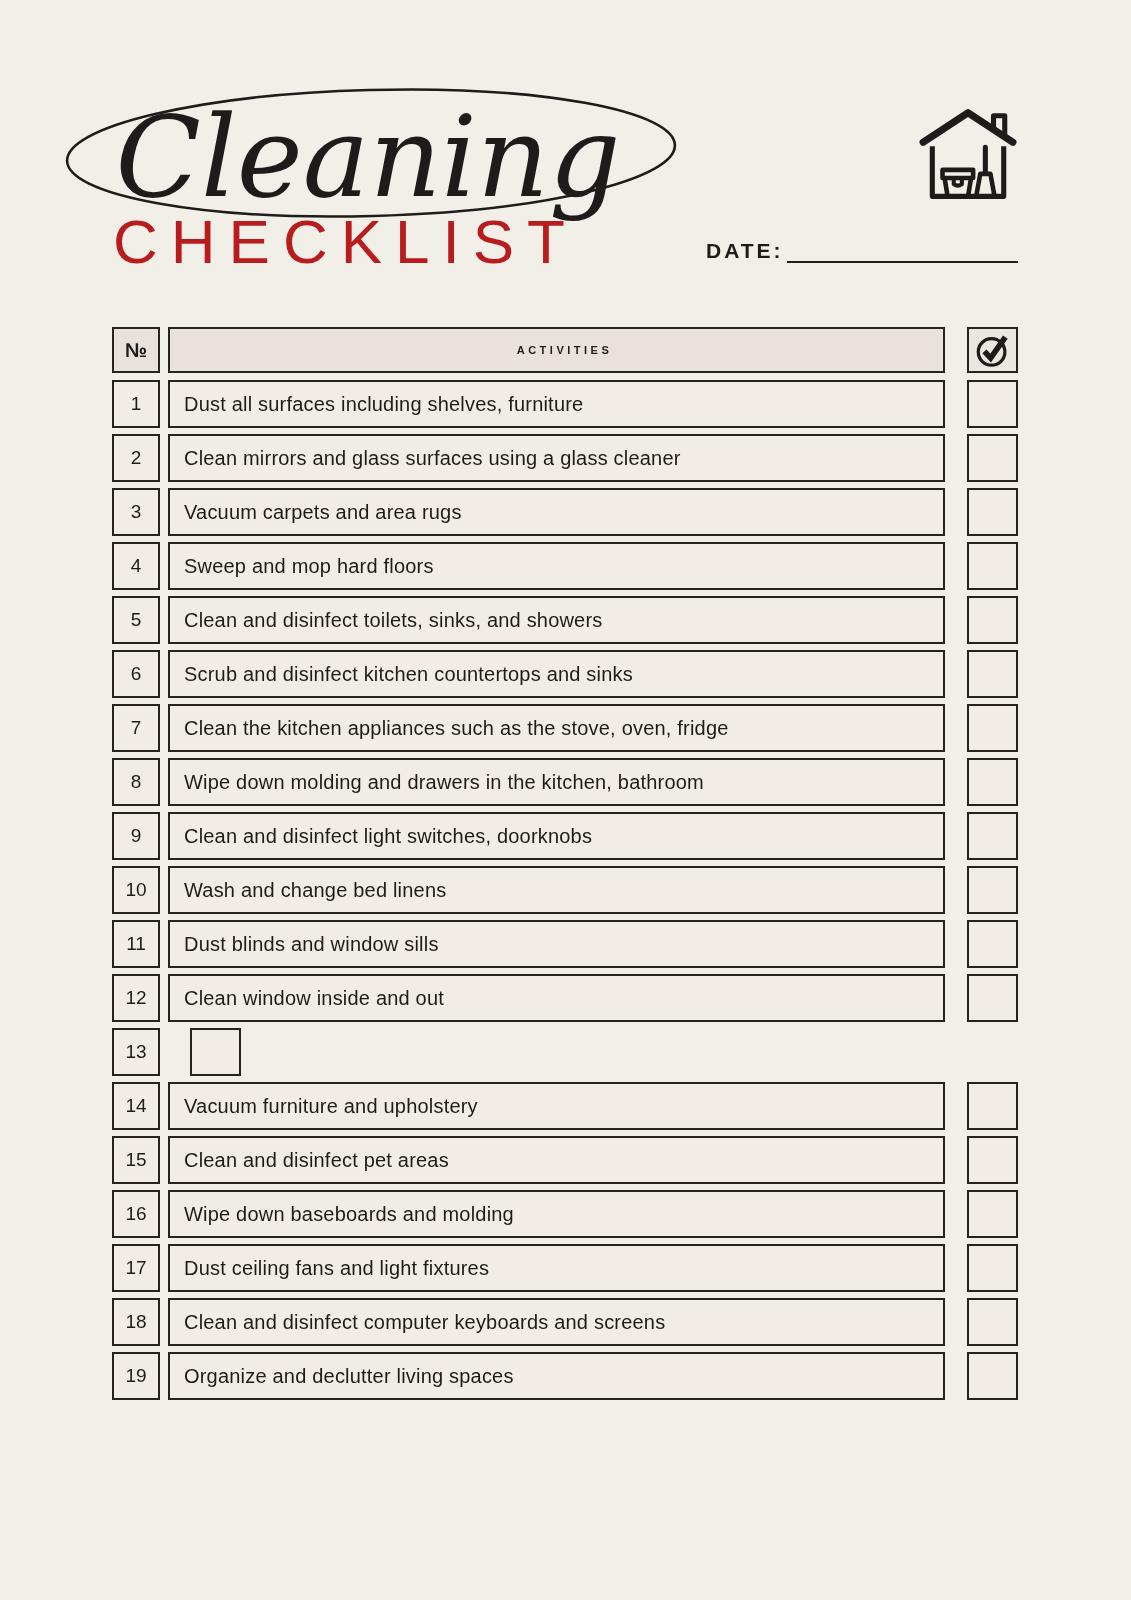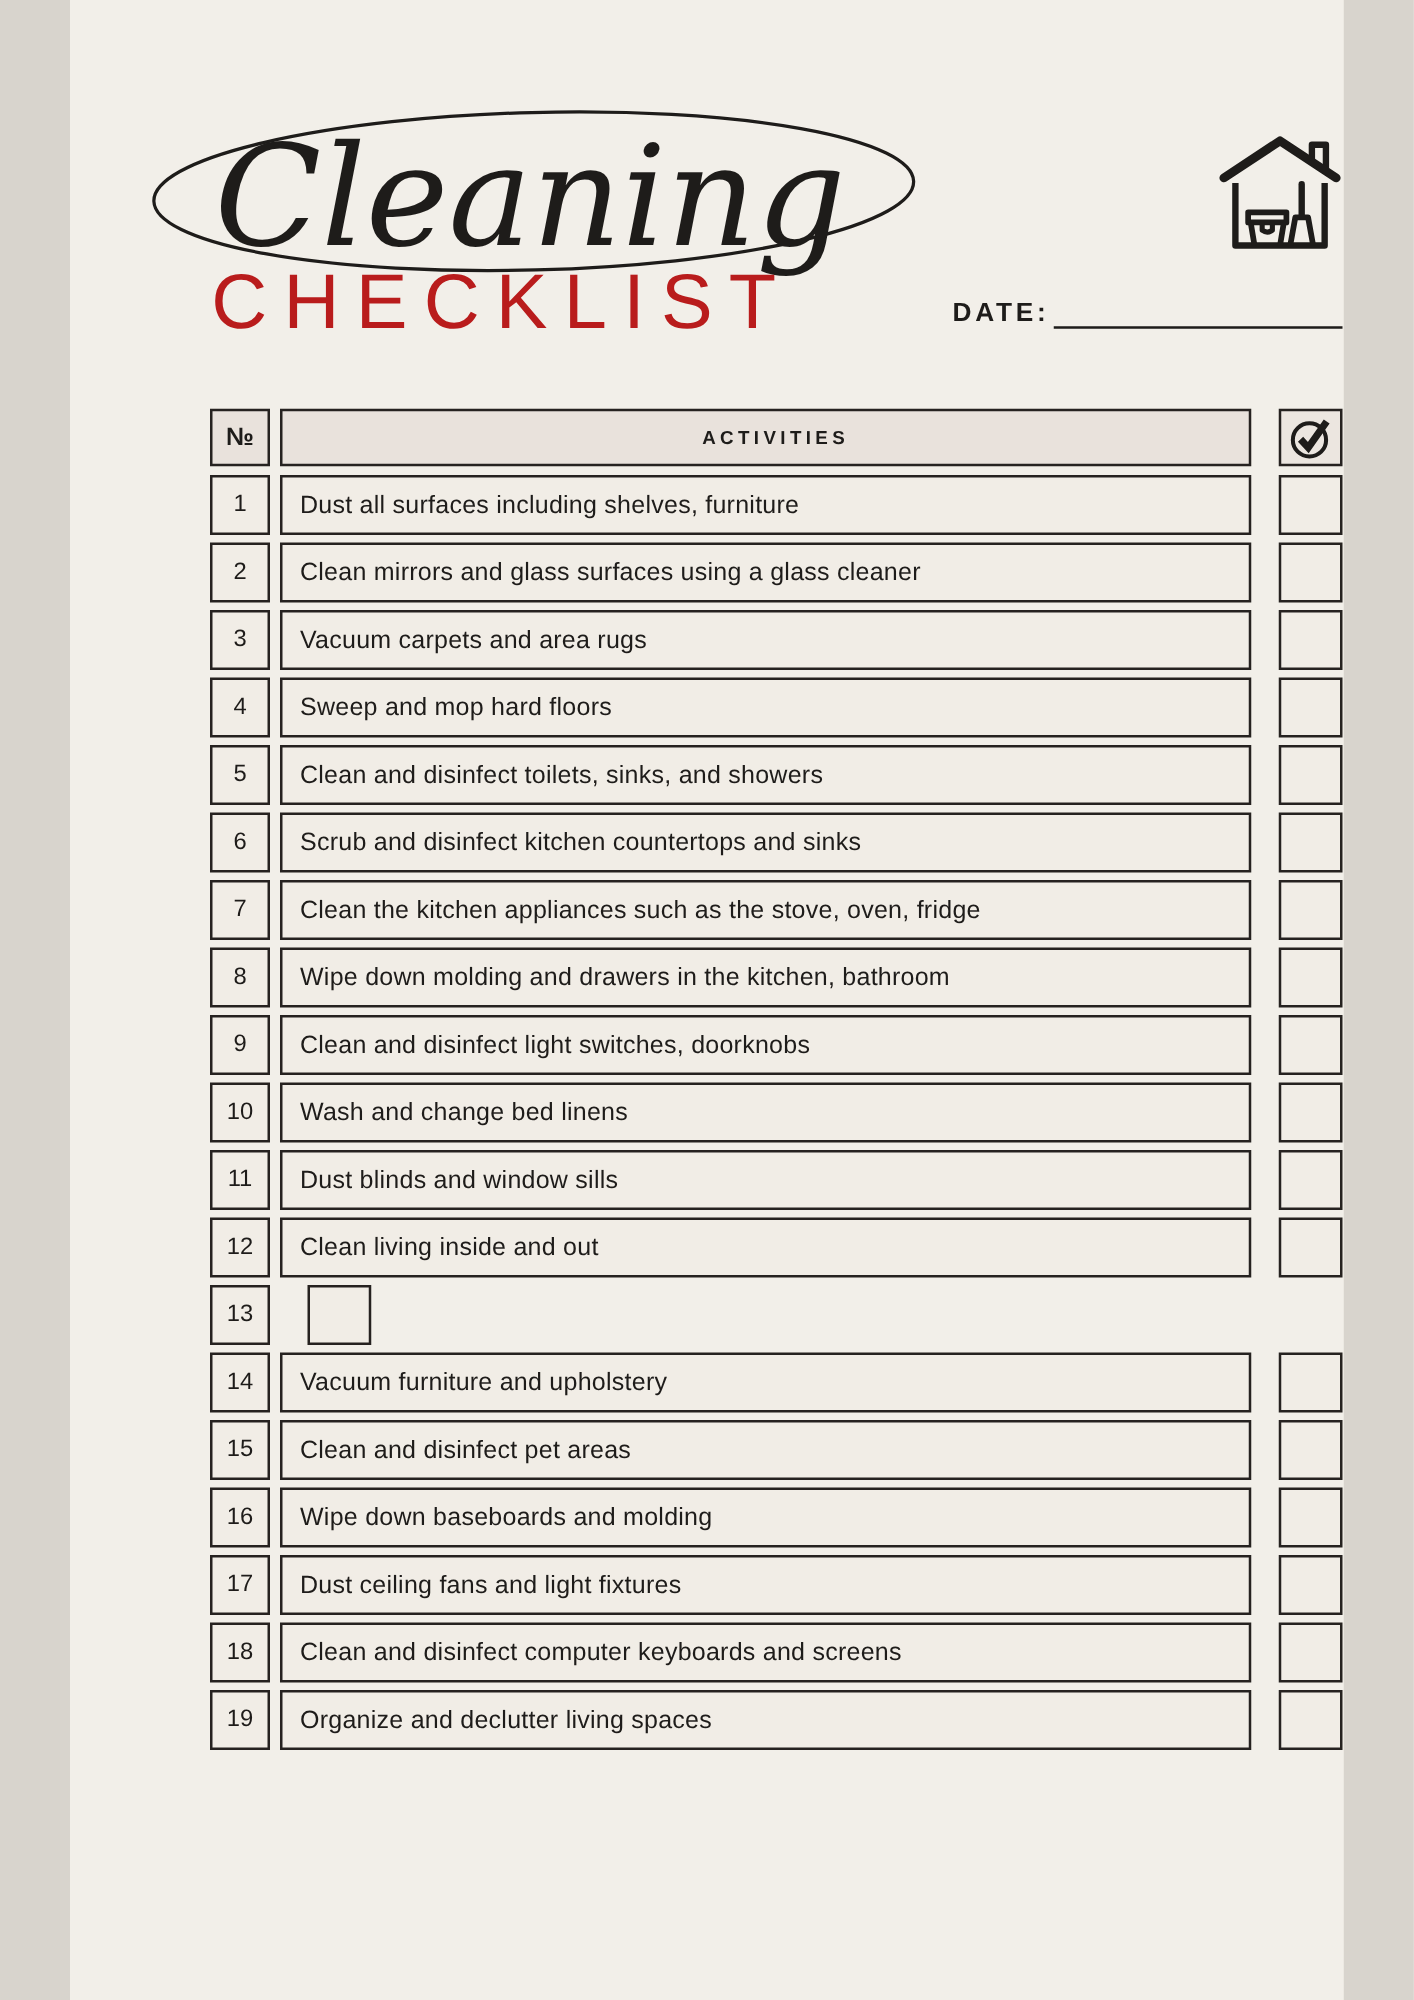--- a/index.html
+++ b/index.html
@@ -1,18 +1,18 @@
 <!DOCTYPE html>
 <html><head>
 <meta charset="utf-8">
 <style>
   html,body{margin:0;padding:0;}
   body{background:#d8d4cd;font-family:"Liberation Sans",sans-serif;}
   .page{
-    position:relative;width:1019px;height:1600px;margin:0 auto;
+    position:relative;width:1131px;height:1600px;margin:0 auto;
     background:#f2efe9;color:#1e1c1a;overflow:hidden;
   }
   
   .title-svg{position:absolute;left:52px;top:58px;width:650px;height:210px;}
   .script-text{
     font-family:"DejaVu Serif",serif;font-style:italic;font-weight:500;
     font-size:112px;fill:#1e1c1a;
   }
   .subtitle{
     position:absolute;left:113px;top:206px;
@@ -41,21 +41,21 @@
   }
   .num{width:48px;justify-content:center;font-size:19px;}
   .act{flex:1;padding-left:14px;font-size:20px;letter-spacing:.2px;}
   .chk{width:51px;justify-content:center;}
   .g1{width:8px;flex:0 0 8px;}
   .g2{width:22px;flex:0 0 22px;}
   .head .cell{background:#e9e2dc;}
   .head .chk{background:#ece6e0;}
   .head .num{font-weight:700;font-size:20px;}
   .head .act{justify-content:center;padding-left:16px;font-weight:700;
-    font-size:15px;letter-spacing:3.5px;}
+    font-size:11px;letter-spacing:3.5px;}
   .check-svg{width:38px;height:38px;display:block;}
 </style>
 </head>
 <body>
 
 <div class="page">
 
   <svg class="title-svg" viewBox="0 0 650 210">
     <ellipse cx="319" cy="95" rx="304" ry="63" transform="rotate(-1.5 319 95)" fill="none" stroke="#1e1c1a" stroke-width="2.6"></ellipse>
     <text class="script-text" x="316" y="138" text-anchor="middle" textLength="505" lengthAdjust="spacingAndGlyphs">Cleaning</text>
@@ -174,21 +174,21 @@
         <div class="trow">
           <div class="cell num">11</div>
           <div class="g1"></div>
           <div class="cell act">Dust blinds and window sills</div>
           <div class="g2"></div>
           <div class="cell chk"></div>
         </div>
         <div class="trow">
           <div class="cell num">12</div>
           <div class="g1"></div>
-          <div class="cell act">Clean living inside and out</div>
+          <div class="cell act">Clean window inside and out</div>
           <div class="g2"></div>
           <div class="cell chk"></div>
         </div>
         <div class="trow">
           <div class="cell num">13</div>
           <div class="g1"></div>
           <div class="g2"></div>
           <div class="cell chk"></div>
         </div>
         <div class="trow">

